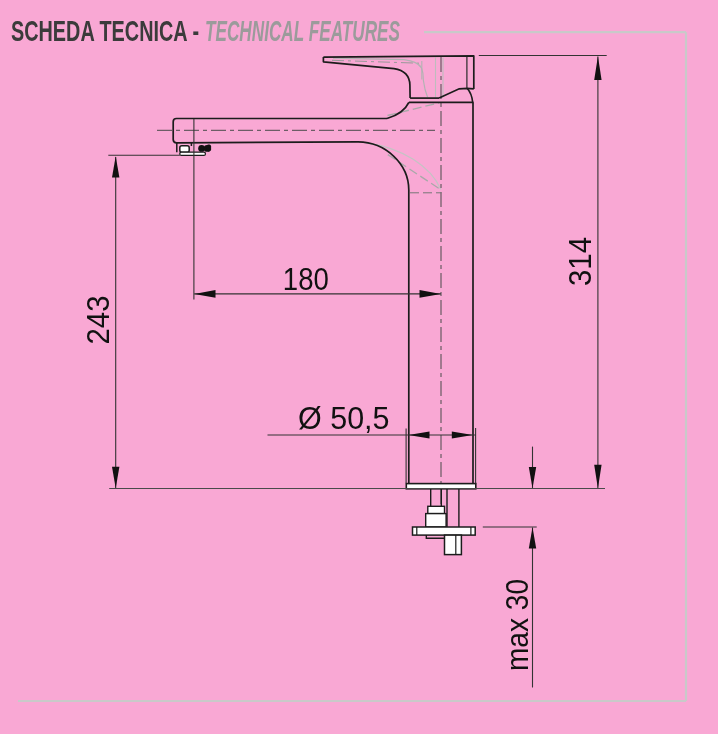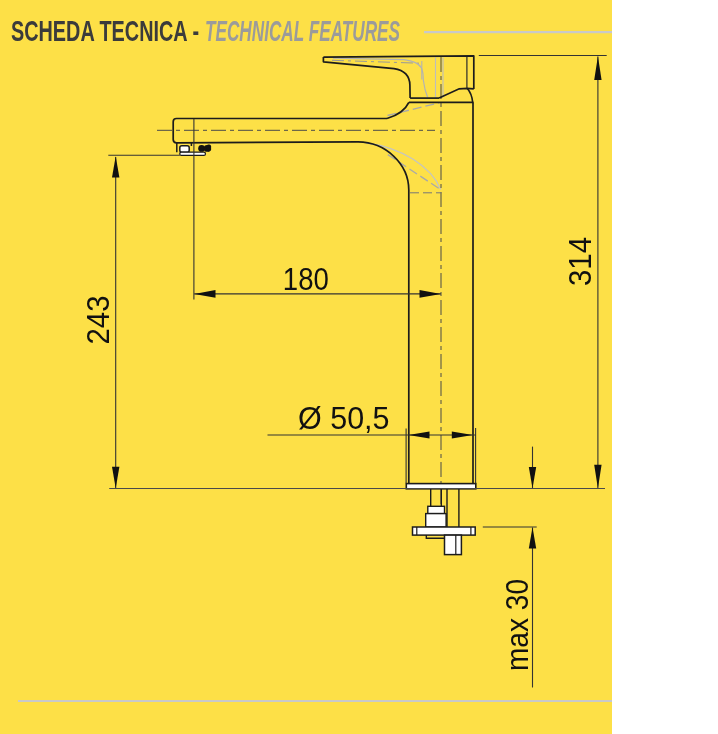--- a/index.html
+++ b/index.html
@@ -1,16 +1,16 @@
 <!DOCTYPE html>
 <html><head>
 <meta charset="utf-8">
 <style>
   html,body{margin:0;padding:0;background:#ffffff;}
-  .page{position:relative;width:612px;height:734px;background:#fde047;overflow:hidden;}
+  .page{position:relative;width:718px;height:734px;background:#f9a8d4;overflow:hidden;}
   svg{position:absolute;left:0;top:0;}
   text{font-family:"Liberation Sans", sans-serif;}
 </style>
 </head>
 <body>
 
 <div class="page">
 <svg width="718" height="734" viewBox="0 0 718 734">
 
   <g>

